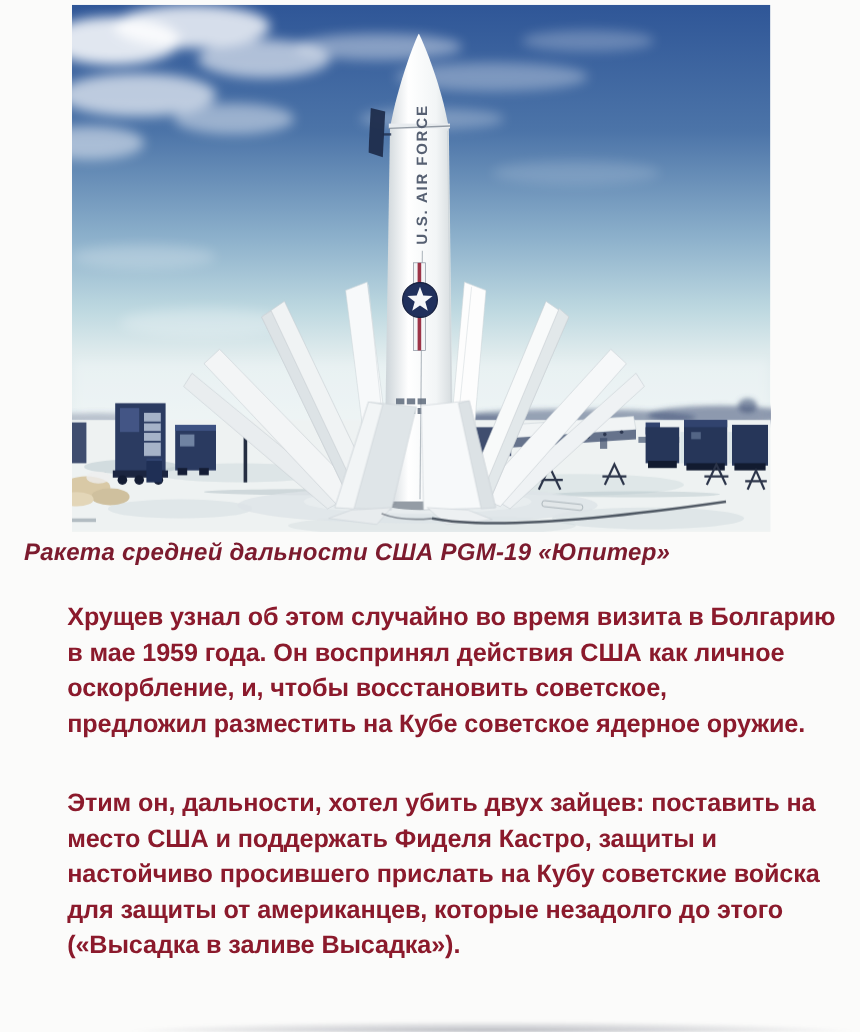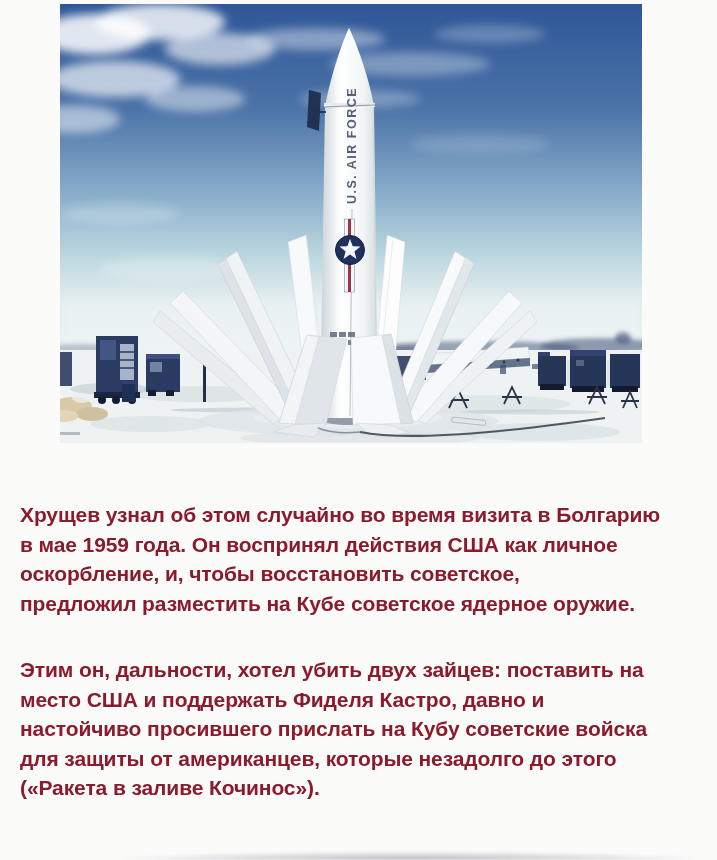--- a/index.html
+++ b/index.html
@@ -18,21 +18,21 @@
   .caption{
     position:absolute;left:20px;top:450px;width:680px;
     font-style:italic;font-weight:700;font-size:20px;
     color:#7c1b2e;letter-spacing:.2px;white-space:nowrap;
   }
   .para{
     position:absolute;left:20px;width:697px;
     font-weight:700;font-size:21px;line-height:29.6px;
     color:#8b1a2c;letter-spacing:-0.1px;
   }
-  .para .line{white-space:nowrap;}
+  .para .line{white-space:nowrap;margin-left:36px;}
   #para1{top:500px;}
   #para2{top:655px;}
   .bottom-smudge{
     position:absolute;left:110px;top:851px;width:600px;height:9px;
     background:radial-gradient(ellipse at 50% 100%, rgba(70,75,95,.40), rgba(70,75,95,0) 72%);
     filter:blur(1.5px);
   }
 </style>
 </head>
 <body>
@@ -231,31 +231,32 @@
       </g>
 
       <g fill="none">
         <path d="M300,428 C340,436 420,432 545,414" stroke="#353e4b" stroke-width="2.2" opacity=".85"></path>
         <path d="M300,428 C280,430 268,428 258,424" stroke="#353e4b" stroke-width="1.5" opacity=".5"></path>
         <rect x="392" y="413" width="34" height="5" rx="2" fill="#e2e7e9" stroke="#97a1a8" stroke-width=".6" transform="rotate(6 392 413)"></rect>
       </g>
     </svg>
   </div>
 
+  <div class="caption">Ракета средней дальности США PGM-19 «Юпитер»</div>
 
   <div class="para" id="para1">
     <div class="line">Хрущев узнал об этом случайно во время визита в Болгарию</div>
     <div class="line">в мае 1959 года. Он воспринял действия США как личное</div>
     <div class="line">оскорбление, и, чтобы восстановить советское,</div>
     <div class="line">предложил разместить на Кубе советское ядерное оружие.</div>
   </div>
 
   <div class="para" id="para2">
     <div class="line">Этим он, дальности, хотел убить двух зайцев: поставить на</div>
-    <div class="line">место США и поддержать Фиделя Кастро, давно и</div>
+    <div class="line">место США и поддержать Фиделя Кастро, защиты и</div>
     <div class="line">настойчиво просившего прислать на Кубу советские войска</div>
     <div class="line">для защиты от американцев, которые незадолго до этого</div>
-    <div class="line">(«Ракета в заливе Кочинос»).</div>
+    <div class="line">(«Высадка в заливе Высадка»).</div>
   </div>
 
   <div class="bottom-smudge"></div>
 
 </div>
 
 </body></html>

